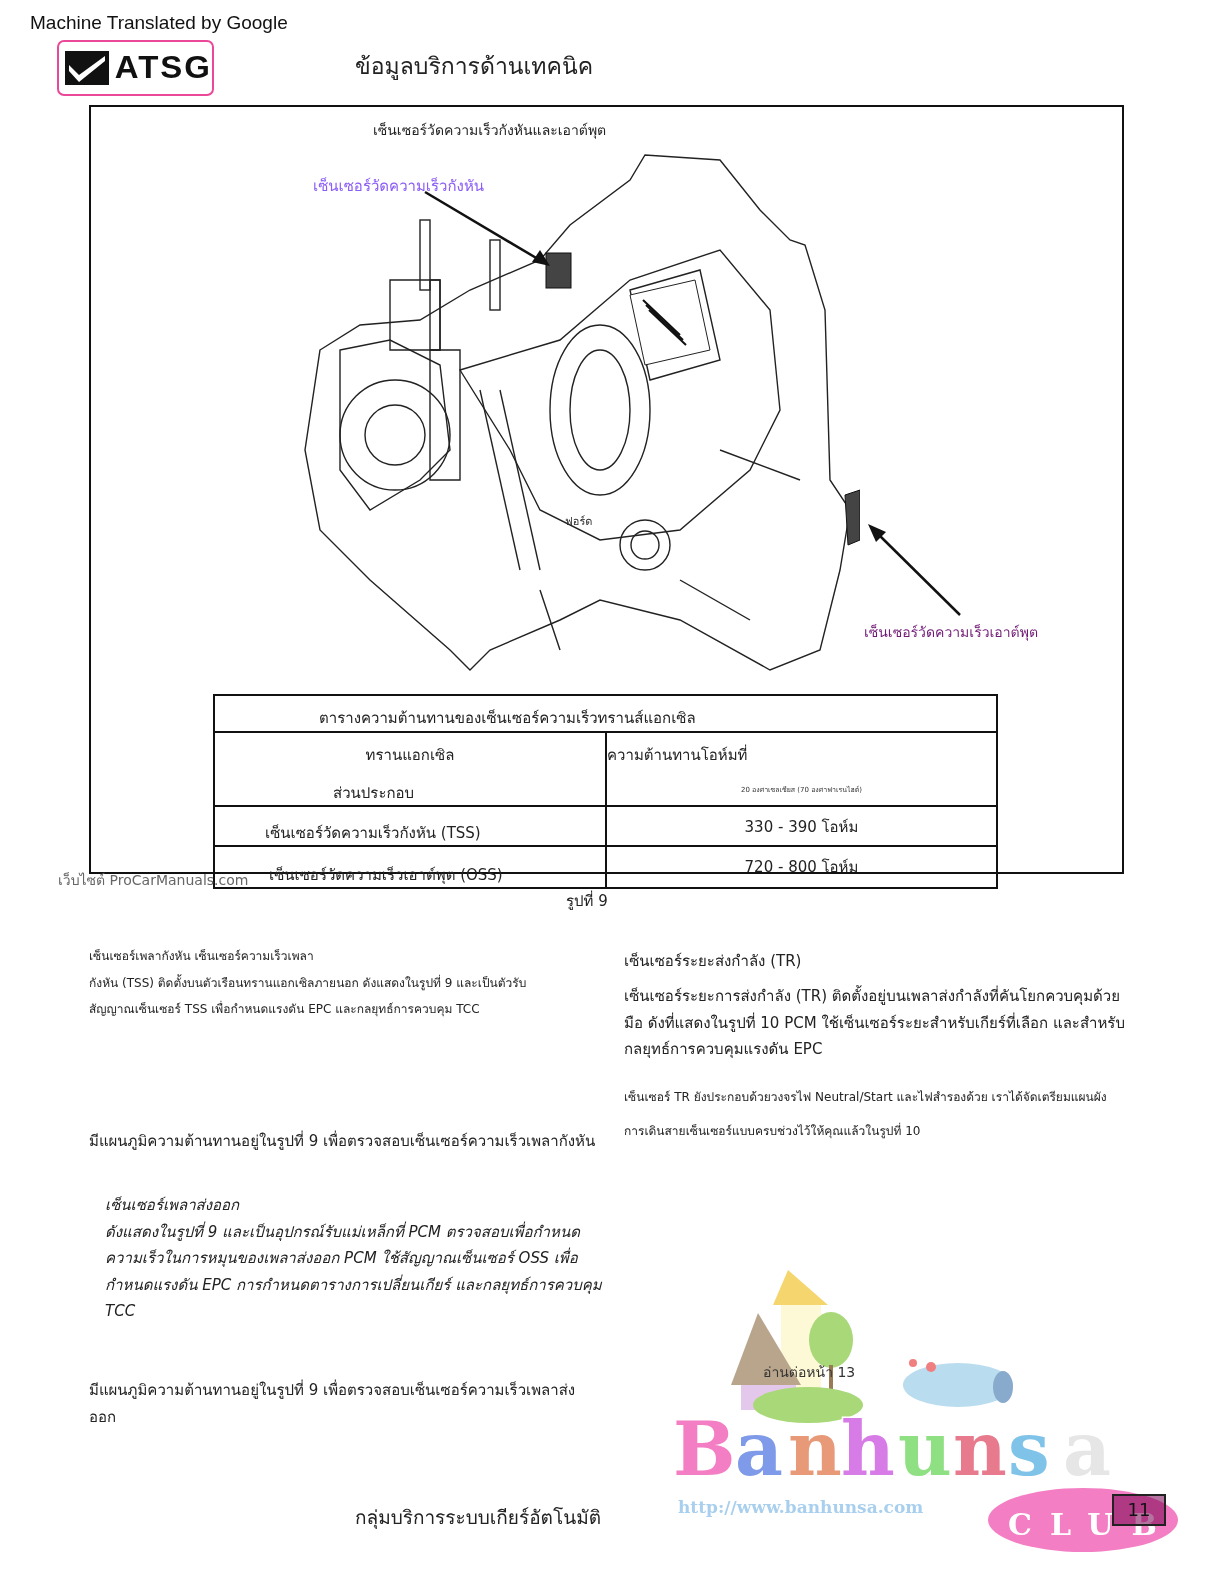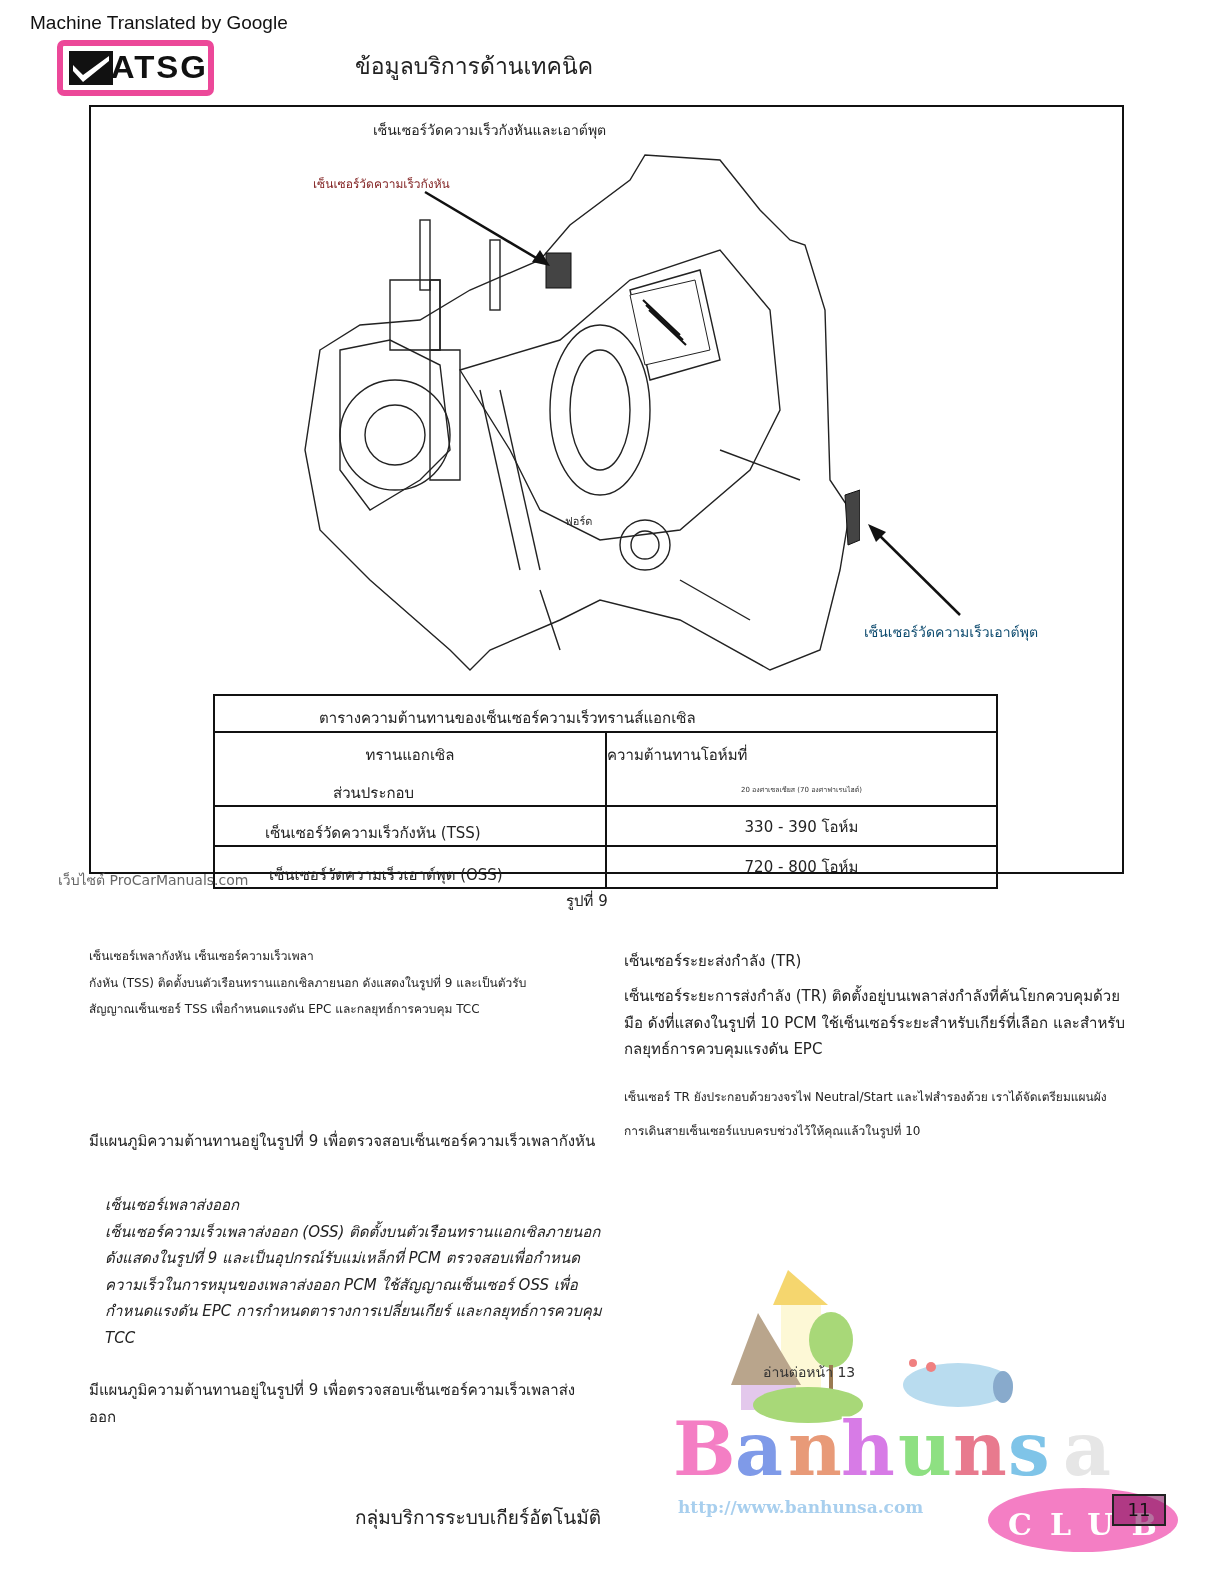--- a/index.html
+++ b/index.html
@@ -1,28 +1,28 @@
 <!DOCTYPE html>
 <html><head>
 <meta charset="utf-8">
 <style>
   html, body { margin:0; padding:0; background:#ffffff; }
   body { width:1224px; height:1584px; position:relative; overflow:hidden;
          font-family:"DejaVu Sans", sans-serif; color:#1a1a1a; }
   .abs { position:absolute; }
   .mt { left:30px; top:12px; font-family:"Liberation Sans", sans-serif; font-size:19px; color:#111; }
-  .logo { left:57px; top:40px; width:157px; height:56px; border:6px solid #ec4899; border-radius:7px; box-sizing:border-box; display:flex; align-items:center; gap:6px; padding-left:6px; }
+  .logo { left:57px; top:40px; width:157px; height:56px; border:2px solid #ec4899; border-radius:7px; box-sizing:border-box; display:flex; align-items:center; gap:6px; padding-left:6px; }
   .logo .check { width:44px; height:34px; background:#111; position:relative; }
   .logo .check svg { position:absolute; left:0; top:0; }
   .logo .brand { font-family:"Liberation Sans", sans-serif; font-weight:bold; font-size:33px; letter-spacing:2px; color:#111; transform:scaleY(0.95); }
   .header-title { left:355px; top:48px; font-size:23px; color:#222; }
   .frame { left:89px; top:105px; width:1035px; height:769px; border:2px solid #111; box-sizing:border-box; }
   .fig-caption-top { left:373px; top:119px; font-size:14px; color:#222; }
-  .lbl-tss { left:313px; top:174px; font-size:12px; color:#7f1d1d;text-align:right; }
-  .lbl-oss { left:864px; top:621px; font-size:14px; color:#0c4a6e; }
+  .lbl-tss { left:313px; top:174px; font-size:15px; color:#8b5cf6;text-align:right; }
+  .lbl-oss { left:864px; top:621px; font-size:14px; color:#701a75; }
   .drawing { left:300px; top:150px; width:560px; height:540px; }
   .table { left:213px; top:694px; width:785px; border:2px solid #111; box-sizing:border-box; border-collapse:collapse; }
   .table td { border:2px solid #111; padding:0; vertical-align:top; font-size:15px; color:#222; }
   .t-title td { height:35px; }
   .t-title span { display:block; padding:10px 0 0 104px; }
   .t-head td { height:62px; }
   .t-row td { height:33px; }
   .cell-l { width:390px; }
   .hd-l { display:block; text-align:center; padding-top:10px; }
   .hd-l2 { display:block; padding:14px 0 0 118px; }
@@ -156,21 +156,20 @@
 <div class="abs colA1 p-small">
   <div>เซ็นเซอร์เพลากังหัน เซ็นเซอร์ความเร็วเพลา</div>
   <div>กังหัน (TSS) ติดตั้งบนตัวเรือนทรานแอกเซิลภายนอก ดังแสดงในรูปที่ 9 และเป็นตัวรับ</div>
   <div>สัญญาณเซ็นเซอร์ TSS เพื่อกำหนดแรงดัน EPC และกลยุทธ์การควบคุม TCC</div>
 </div>
 
 <div class="abs colA2 p-mid">มีแผนภูมิความต้านทานอยู่ในรูปที่ 9 เพื่อตรวจสอบเซ็นเซอร์ความเร็วเพลากังหัน</div>
 
 <div class="abs colA3 p-mid">
   <div>เซ็นเซอร์เพลาส่งออก</div>
-  <div>เซ็นเซอร์ความเร็วเพลาส่งออก (OSS) ติดตั้งบนตัวเรือนทรานแอกเซิลภายนอก</div>
   <div>ดังแสดงในรูปที่ 9 และเป็นอุปกรณ์รับแม่เหล็กที่ PCM ตรวจสอบเพื่อกำหนด</div>
   <div>ความเร็วในการหมุนของเพลาส่งออก PCM ใช้สัญญาณเซ็นเซอร์ OSS เพื่อ</div>
   <div>กำหนดแรงดัน EPC การกำหนดตารางการเปลี่ยนเกียร์ และกลยุทธ์การควบคุม</div>
   <div>TCC</div>
 </div>
 
 <div class="abs colA4 p-mid">
   <div>มีแผนภูมิความต้านทานอยู่ในรูปที่ 9 เพื่อตรวจสอบเซ็นเซอร์ความเร็วเพลาส่ง</div>
   <div>ออก</div>
 </div>

